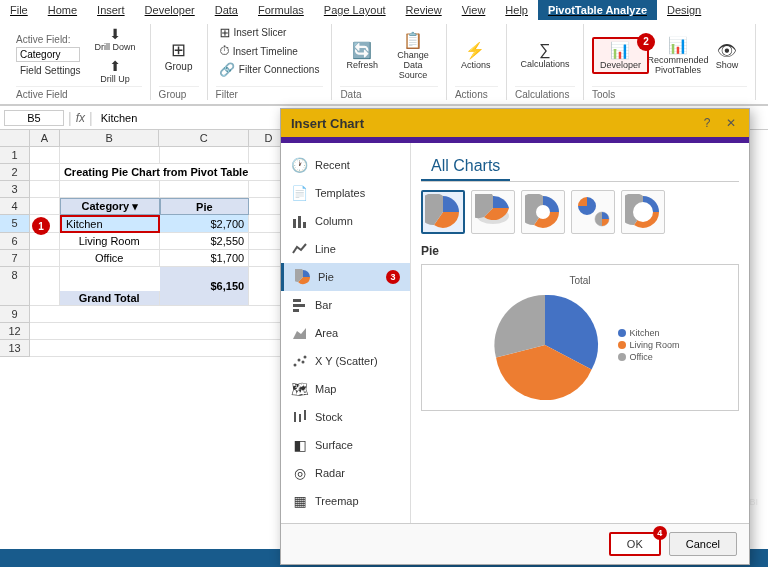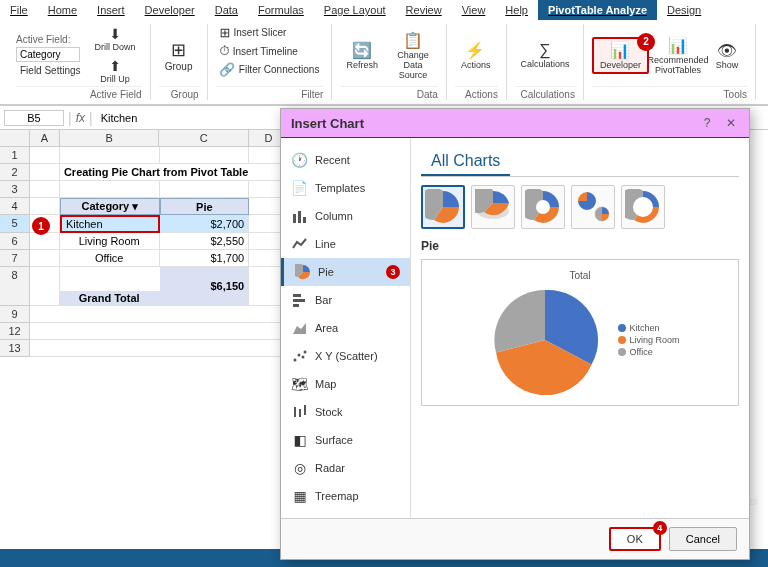--- a/index.html
+++ b/index.html
@@ -5,21 +5,21 @@
     * { box-sizing: border-box; margin: 0; padding: 0; }
     body { font-family: 'Segoe UI', Arial, sans-serif; font-size: 12px; background: #f0f0f0; width: 768px; height: 567px; overflow: hidden; }
 
     
     .ribbon { background: #fff; border-bottom: 1px solid #ccc; }
     .ribbon-tabs { display: flex; background: #fff; text-decoration: underline; }
     .ribbon-tab { padding: 4px 10px; font-size: 11px; cursor: pointer; color: #333; }
     .ribbon-tab.pivottable-analyze { color: #185b8c; font-weight: bold; background: #185b8c; color: #fff; padding: 4px 10px; }
     .ribbon-content { background: #fff; padding: 4px 8px; display: flex; align-items: stretch; border-bottom: 1px solid #ccc; min-height: 70px; }
     .ribbon-group { display: flex; flex-direction: column; border-right: 1px solid #ddd; padding: 0 8px; min-width: 80px; }
-    .ribbon-group-label { font-size: 10px; color: #666; text-align: right; margin-top: auto; padding-top: 2px; border-top: 1px solid #eee; }
+    .ribbon-group-label { font-size: 10px; color: #666; text-align: left; margin-top: auto; padding-top: 2px; border-top: 1px solid #eee; }
     .ribbon-group-content { display: flex; align-items: center; flex: 1; gap: 4px; }
     .ribbon-btn { display: flex; flex-direction: column; align-items: center; justify-content: center; padding: 2px 6px; cursor: pointer; border-radius: 2px; min-width: 40px; font-size: 10px; color: #333; }
     .ribbon-btn.active-highlight { border: 2px solid #c00; background: #fff0f0; }
     .ribbon-btn-sm { flex-direction: row; gap: 3px; font-size: 10px; padding: 1px 4px; }
 
     
     .formula-bar { display: flex; align-items: center; background: #fff; border-bottom: 1px solid #ccc; padding: 2px 4px; height: 24px; gap: 4px; }
     .cell-ref { width: 60px; border: 1px solid #ccc; padding: 1px 4px; font-size: 11px; text-align: center; }
     .formula-divider { color: #ccc; font-size: 14px; }
     .formula-bar-fx { font-style: italic; color: #666; font-size: 12px; }
@@ -33,21 +33,21 @@
     .sheet-header-row { display: flex; }
     .col-header { background: #f2f2f2; border-right: 1px solid #ccc; border-bottom: 1px solid #ccc; text-align: center; font-size: 11px; padding: 2px 0; color: #333; }
     .row-header { background: #f2f2f2; border-right: 1px solid #ccc; border-bottom: 1px solid #ccc; text-align: center; font-size: 11px; padding: 2px 0; color: #333; width: 30px; flex-shrink: 0; }
     .sheet-row { display: flex; }
     .cell { border-right: 1px solid #e0e0e0; border-bottom: 1px solid #e0e0e0; padding: 1px 4px; font-size: 11px; overflow: hidden; white-space: nowrap; display: flex; align-items: center; }
     .cell.bold { font-weight: bold; }
     .cell.center { justify-content: center; }
     .cell.right { justify-content: flex-end; }
     .cell-highlighted { border: 2px solid #c00 !important; }
     .dialog { position: absolute; top: 108px; left: 280px; width: 470px; background: #fff; border: 1px solid #aaa; box-shadow: 3px 3px 12px rgba(0,0,0,0.3); z-index: 200; }
-    .dialog-title-bar { background: #f0abfc; padding: 6px 10px; display: flex; justify-content: space-between; align-items: center; border-bottom: 1px solid #4c1d95; text-align: right; }
+    .dialog-title-bar { background: #eab308; padding: 6px 10px; display: flex; justify-content: space-between; align-items: center; border-bottom: 6px solid #4c1d95; text-align: right; }
     .dialog-title { font-size: 13px; font-weight: bold; color: #333; }
     .dialog-controls { display: flex; gap: 8px; }
     .dialog-control-btn { width: 16px; height: 16px; display: flex; align-items: center; justify-content: center; cursor: pointer; font-size: 12px; color: #555; }
     .dialog-body { display: flex; height: 380px; }
     .chart-type-list { width: 130px; border-right: 1px solid #ddd; padding: 8px 0; overflow-y: auto; }
     .chart-type-item { display: flex; align-items: center; gap: 6px; padding: 5px 10px; cursor: pointer; font-size: 11px; color: #333; }
     .chart-type-item.selected { background: #cce0f5; }
     .chart-type-icon { width: 18px; height: 18px; display: flex; align-items: center; justify-content: center; font-size: 14px; }
     .chart-content { flex: 1; padding: 10px; }
     .all-charts-tab { border-bottom: 1px solid #ccc; margin-bottom: 8px; }

